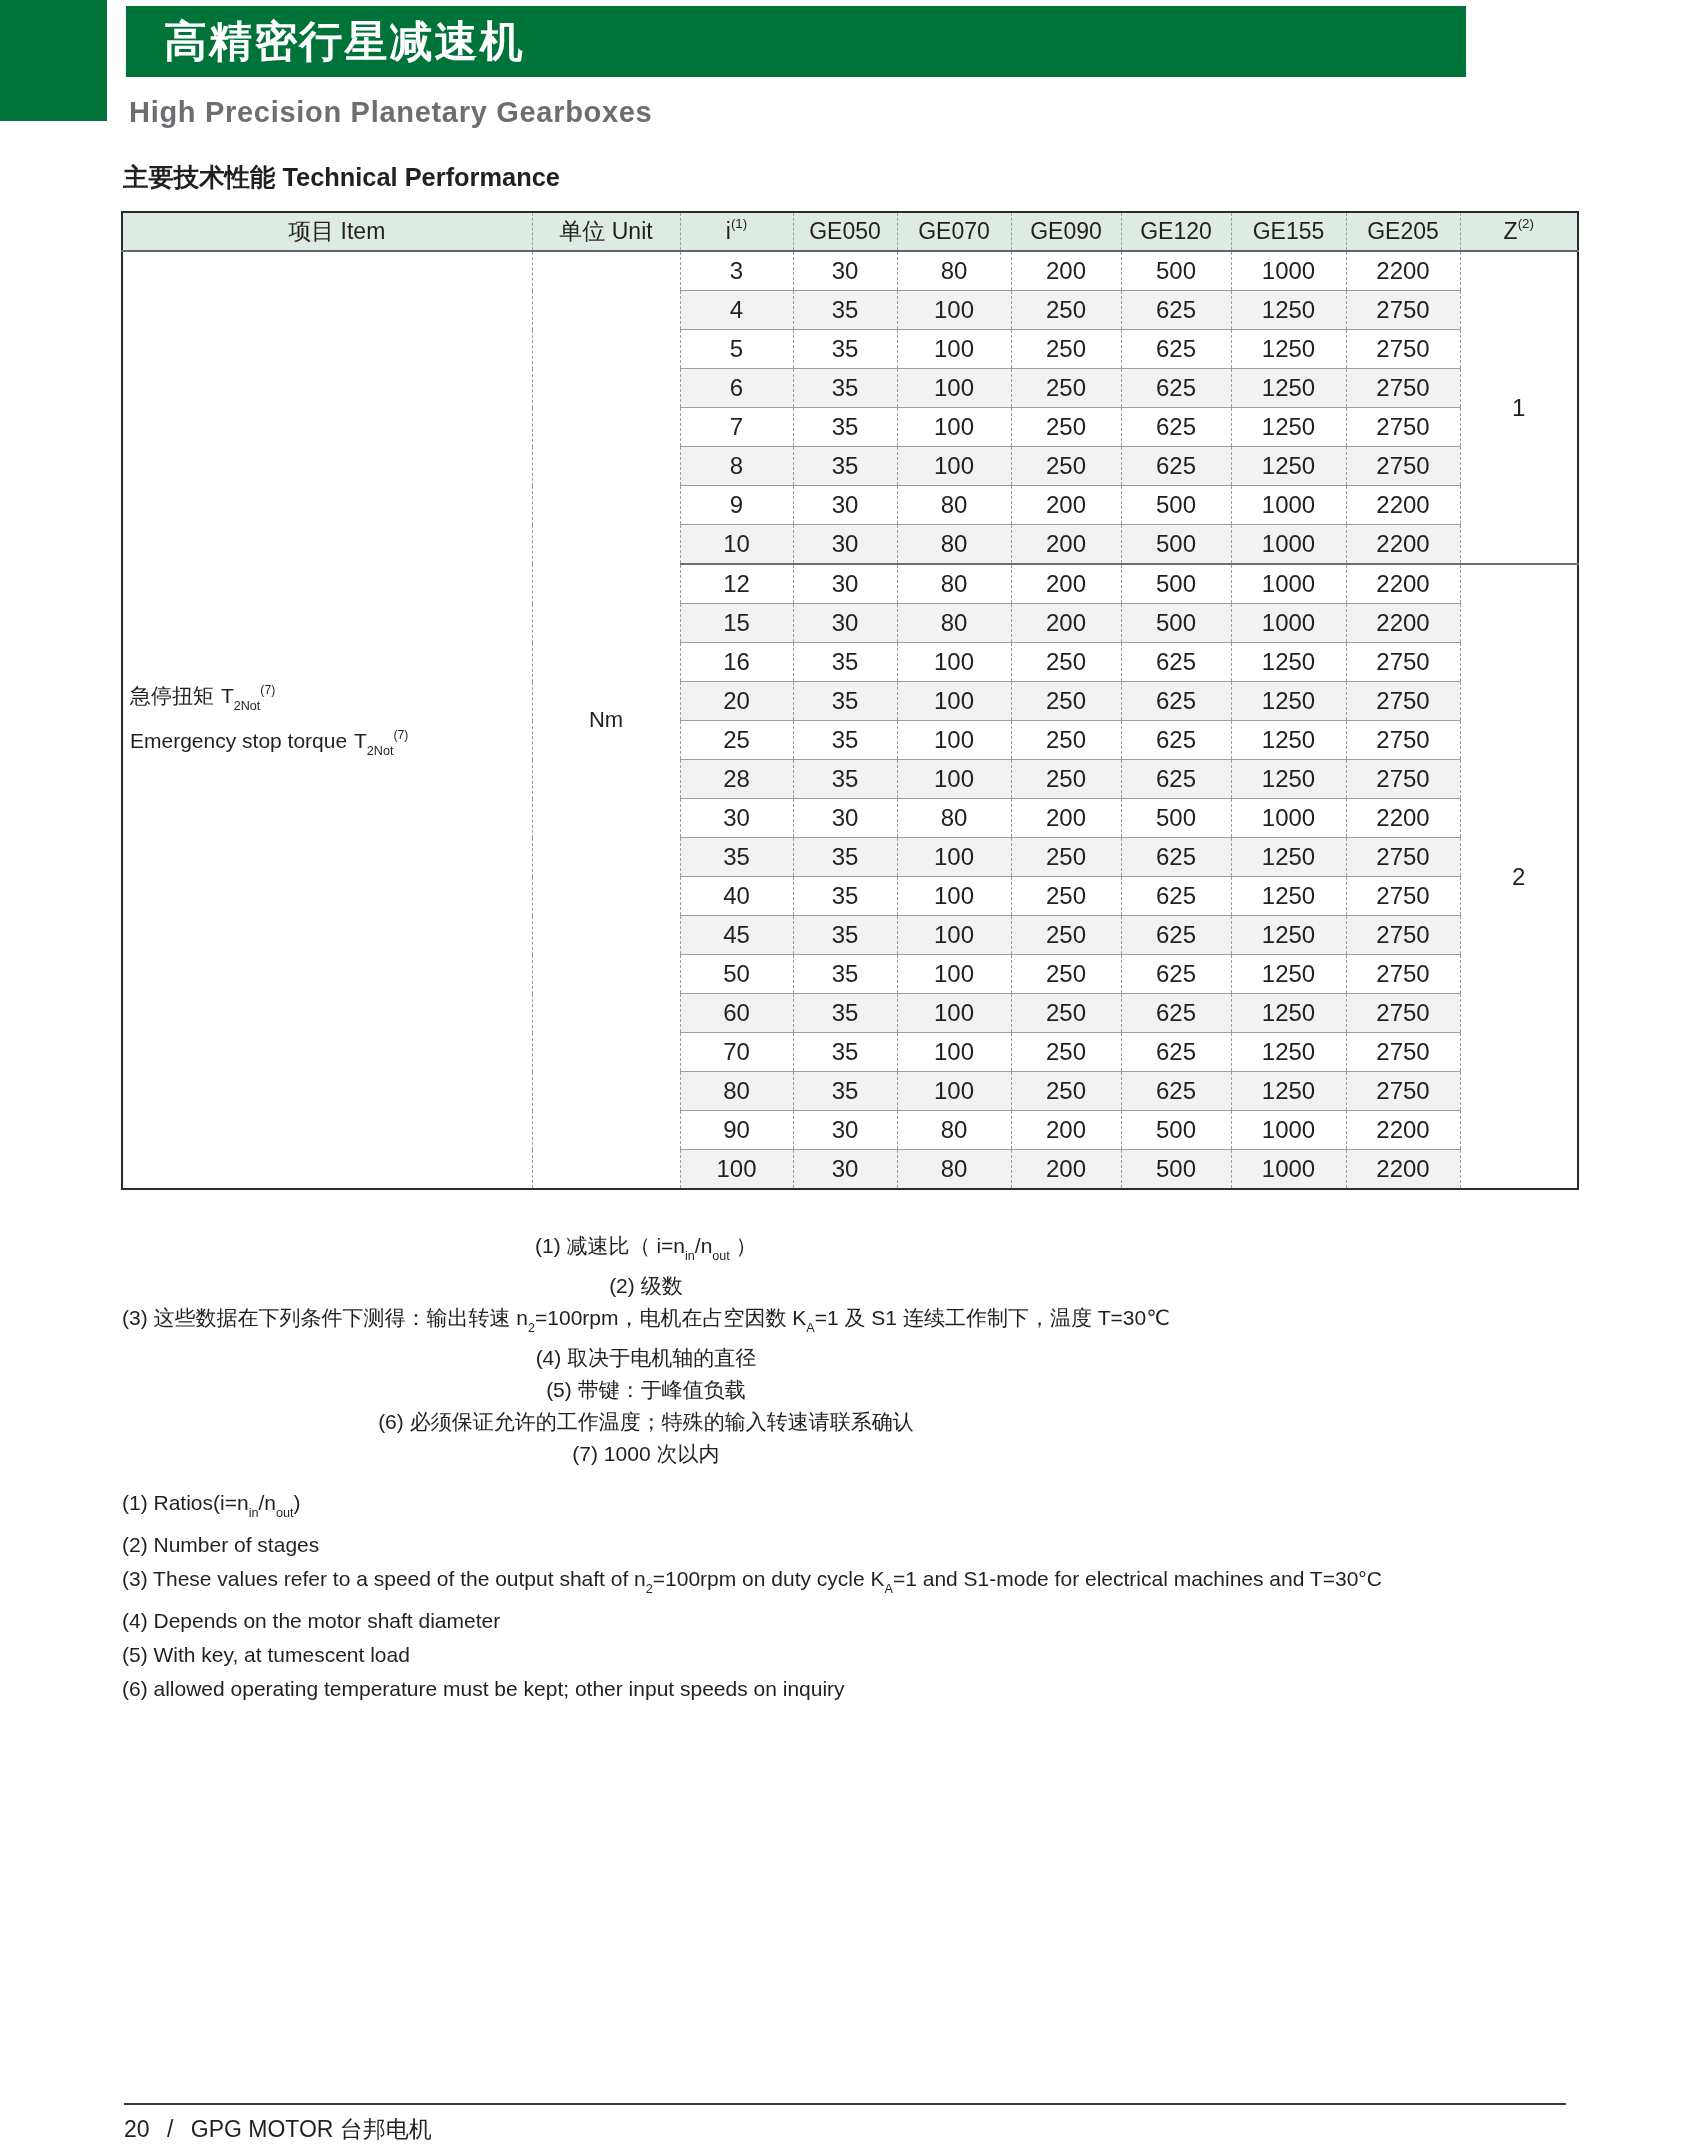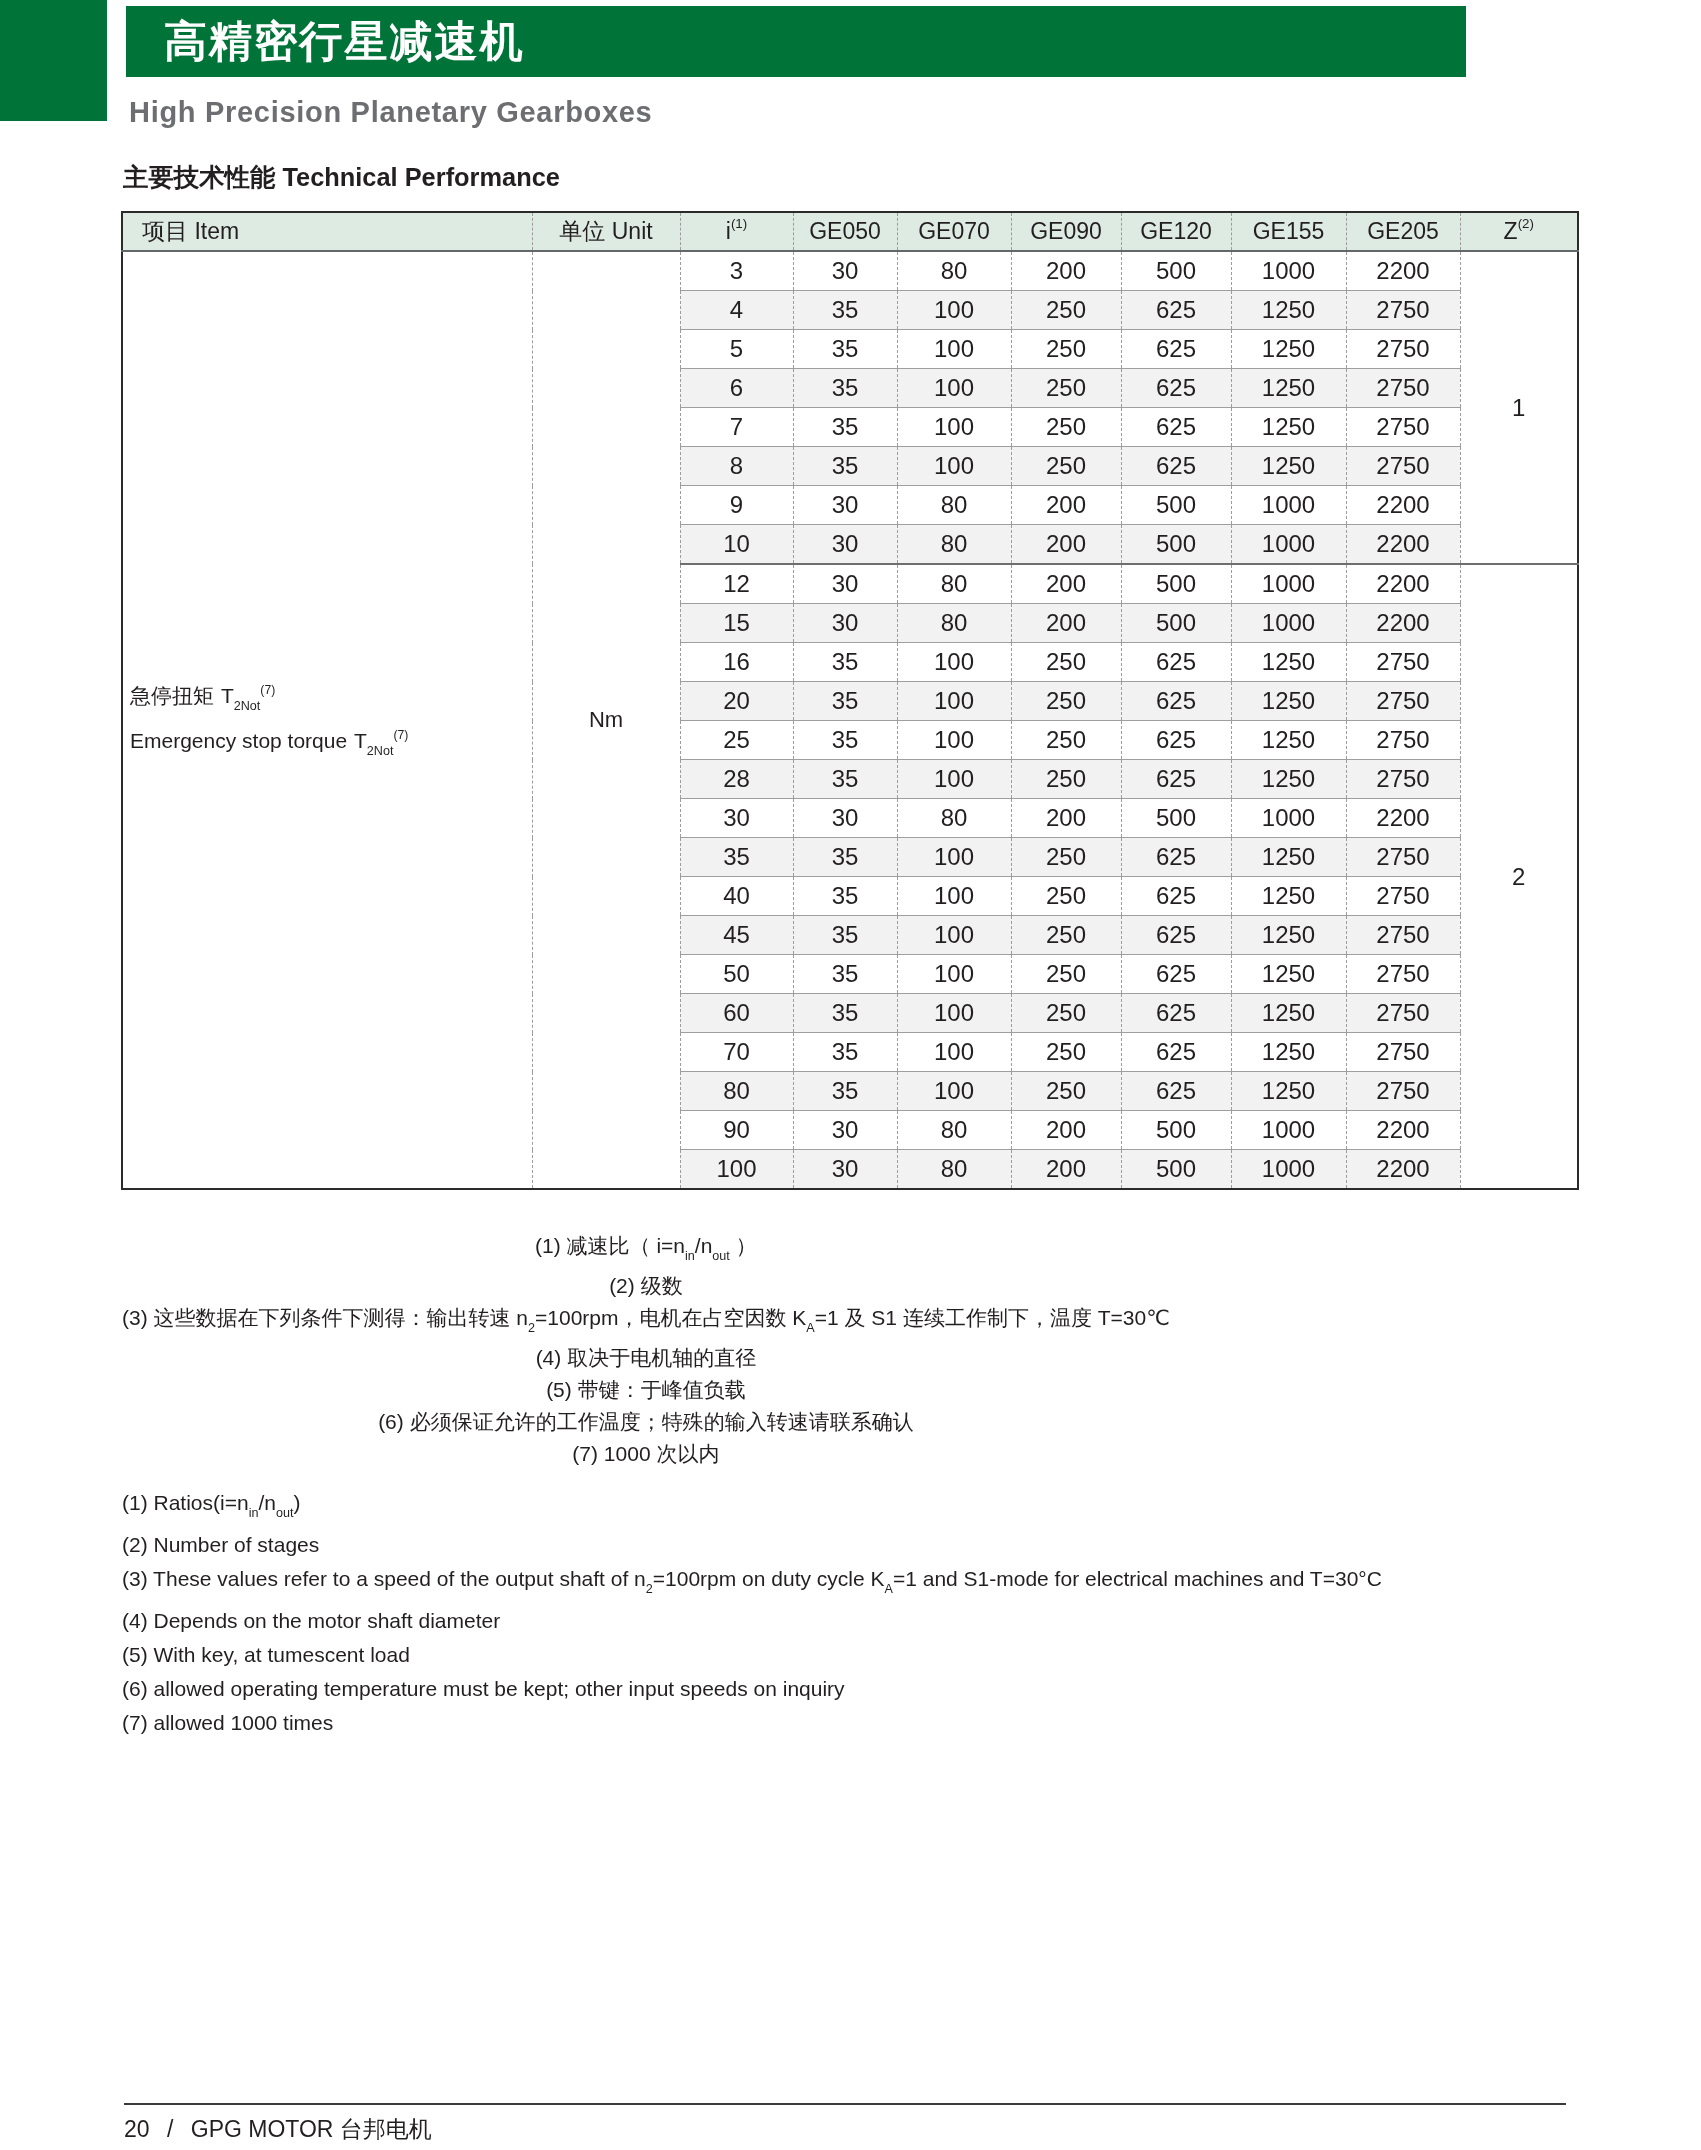--- a/index.html
+++ b/index.html
@@ -16,21 +16,21 @@
   }
   .subtitle{position:absolute;left:129px;top:96px;font-size:29px;font-weight:bold;color:#6d6e71;letter-spacing:0.7px;}
   .section-title{position:absolute;left:123px;top:161px;font-size:25.4px;font-weight:bold;color:#231f20;}
 
   .table-wrap{position:absolute;left:121px;top:211px;width:1457px;}
   table{width:100%;border-collapse:collapse;table-layout:fixed;border:2.7px solid #2b2b2b;}
   thead th{
     background:#deebe3;height:37px;font-weight:normal;font-size:23px;color:#231f20;
     border-bottom:2.7px solid #63666a;border-left:0.7px dashed #9c9c9c;padding:0;
   }
-  thead th:first-child{border-left:none;text-align:left;padding-left:19px;}
+  thead th:first-child{border-left:none;text-align:center;padding-left:19px;}
   tbody td{
     height:38px;padding:0;text-align:center;vertical-align:middle;
     font-size:24px;color:#231f20;border-left:0.7px dashed #9c9c9c;
   }
   tbody td.num{border-top:1.4px solid #9e9e9e;}
   tbody tr:first-child td{border-top:none;}
   tbody td.block-start{border-top:2.1px solid #6e6e6e;}
   td.stripe{background:#f2f2f2;}
   td.item-cell{border-left:none;text-align:left;padding-left:7px;vertical-align:middle;background:#ffffff;}
   td.item-cell .item-line{font-size:21px;line-height:32px;white-space:nowrap;}
@@ -328,21 +328,20 @@
     <div class="note-line"><span>(6) 必须保证允许的工作温度；特殊的输入转速请联系确认</span></div>
     <div class="note-line"><span>(7) 1000 次以内</span></div>
   </div>
 <div class="notes notes-en">
     <div class="note-line"><span>(1) Ratios(i=n</span><sub>in</sub><span>/n</span><sub>out</sub><span>)</span></div>
     <div class="note-line"><span>(2) Number of stages</span></div>
     <div class="note-line"><span>(3) These values refer to a speed of the output shaft of n</span><sub>2</sub><span>=100rpm on duty cycle K</span><sub>A</sub><span>=1 and S1-mode for electrical machines and T=30°C</span></div>
     <div class="note-line"><span>(4) Depends on the motor shaft diameter</span></div>
     <div class="note-line"><span>(5) With key, at tumescent load</span></div>
     <div class="note-line"><span>(6) allowed operating temperature must be kept; other input speeds on inquiry</span></div>
-    <div class="note-line"><span>(7) allowed 1000 times</span></div>
   </div>
 
 <div class="footer-rule"></div>
 <div class="footer">
   <span>20</span>
   <span class="sep">/</span>
   <span>GPG MOTOR 台邦电机</span>
 </div>
 
 

